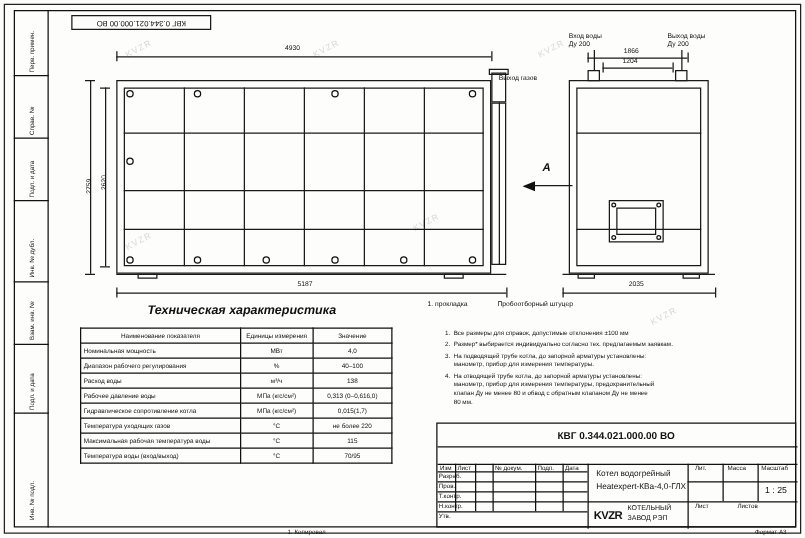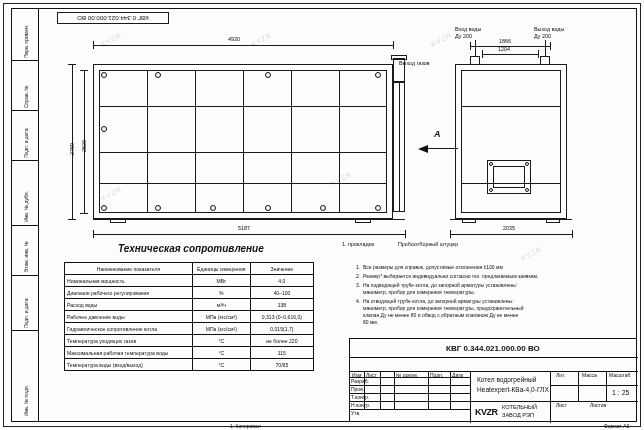--- a/index.html
+++ b/index.html
@@ -169,21 +169,21 @@
   <div class="box" style="left:546px;top:219px;width:14px;height:4px;"></div>
 
   <div class="ln hz" style="left:450px;top:234px;width:122px;"></div>
   <div class="ln vt" style="left:450px;top:230px;height:8px;"></div>
   <div class="ln vt" style="left:572px;top:230px;height:8px;"></div>
   <div class="dimtxt" style="left:503px;top:225px;">2035</div>
 
   <div class="lbl" style="left:342px;top:241px;">1. прокладка</div>
   <div class="lbl" style="left:398px;top:241px;">Пробоотборный штуцер</div>
 
-  <div id="tt-title">Техническая сопротивление</div>
+  <div id="tt-title">Техническая характеристика</div>
   <table id="techtable">
     <tbody>
       <tr>
         <td class="c1 ctr">Наименование показателя</td>
         <td class="c2">Единицы измерения</td>
         <td class="c3">Значение</td>
       </tr>
       <tr>
         <td class="c1">Номинальная мощность</td>
         <td class="c2">МВт</td>

